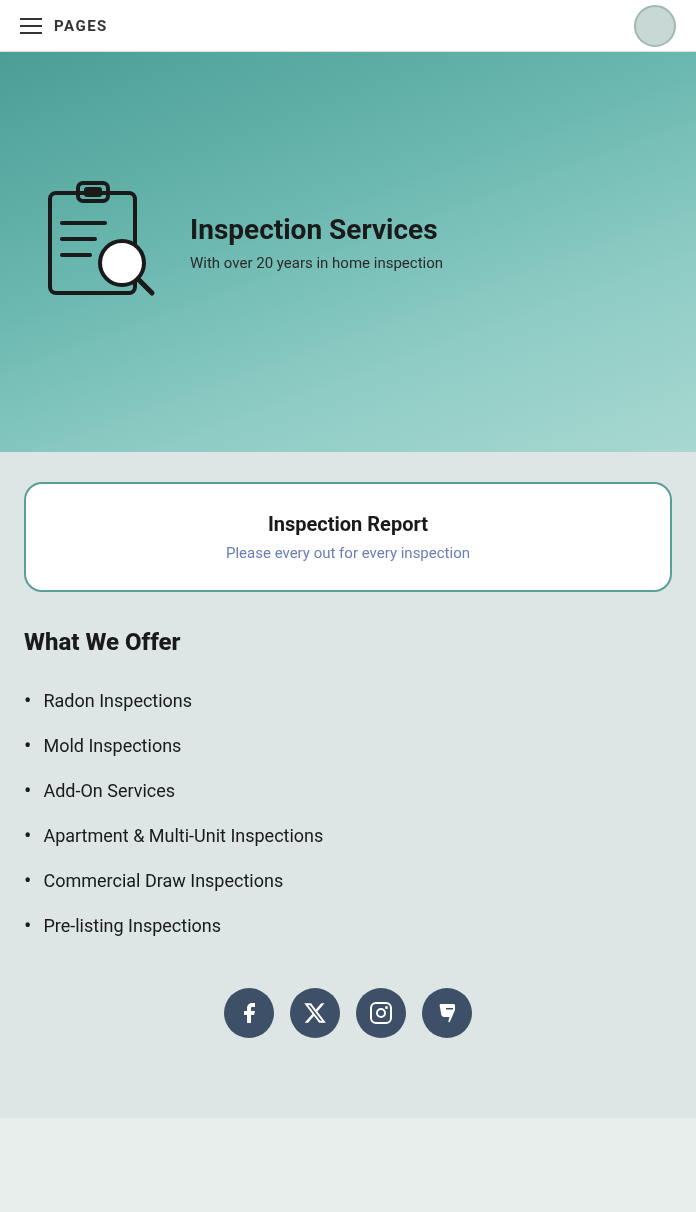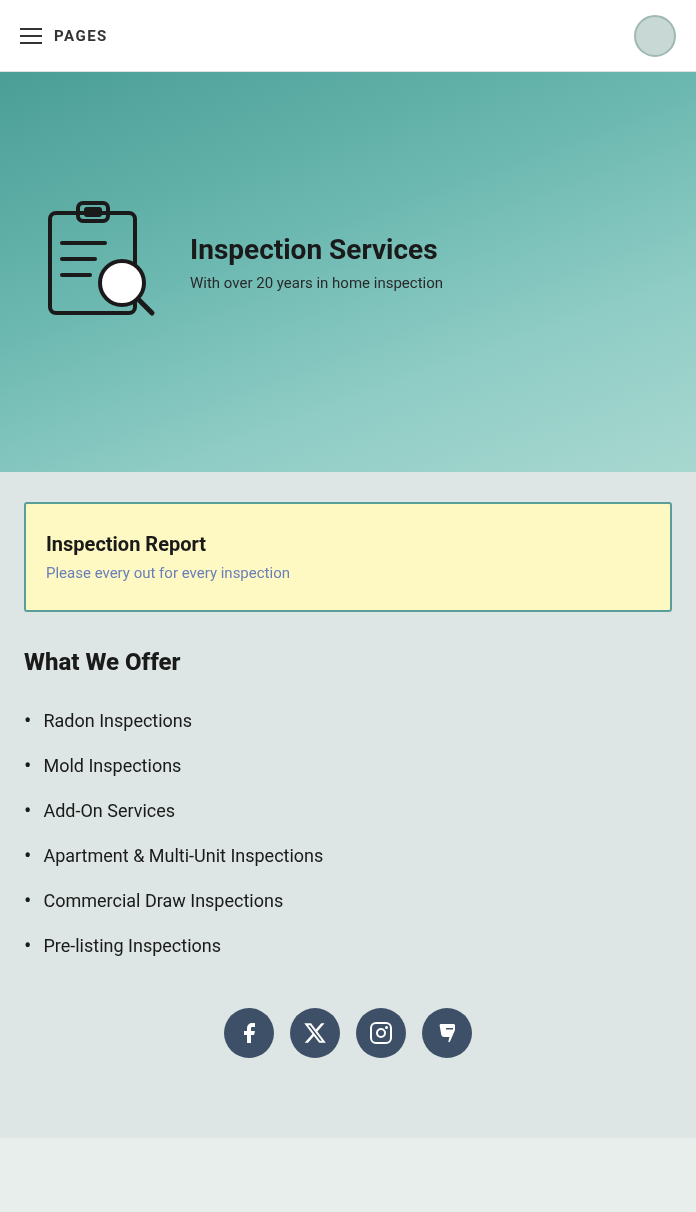--- a/index.html
+++ b/index.html
@@ -17,21 +17,21 @@
       overflow-x: hidden;
     }
 
     
     .header {
       display: flex;
       align-items: center;
       justify-content: space-between;
       background: #ffffff;
       padding: 14px 20px;
-      height: 72px;
+      height: 52px;
       border-bottom: 1px solid #e0e0e0;
     }
 
     .header-left {
       display: flex;
       align-items: center;
       gap: 12px;
     }
 
     .hamburger-icon {
@@ -96,24 +96,25 @@
     }
 
     
     .main-content {
       background: #dde6e4;
       padding: 30px 24px 60px 24px;
     }
 
     
     .report-card {
-      background: #fef9c3;
+      background: #ffffff;
       border: 2px solid #5a9e98;
-      border-radius: 3px;
+      border-radius: 18px;
       padding: 28px 20px;
+      text-align: center;
       margin-bottom: 36px;
       cursor: pointer;
     }
 
     .report-card h2 {
       font-size: 20px;
       font-weight: 700;
       color: #1a1a1a;
       margin-bottom: 8px;
     }

